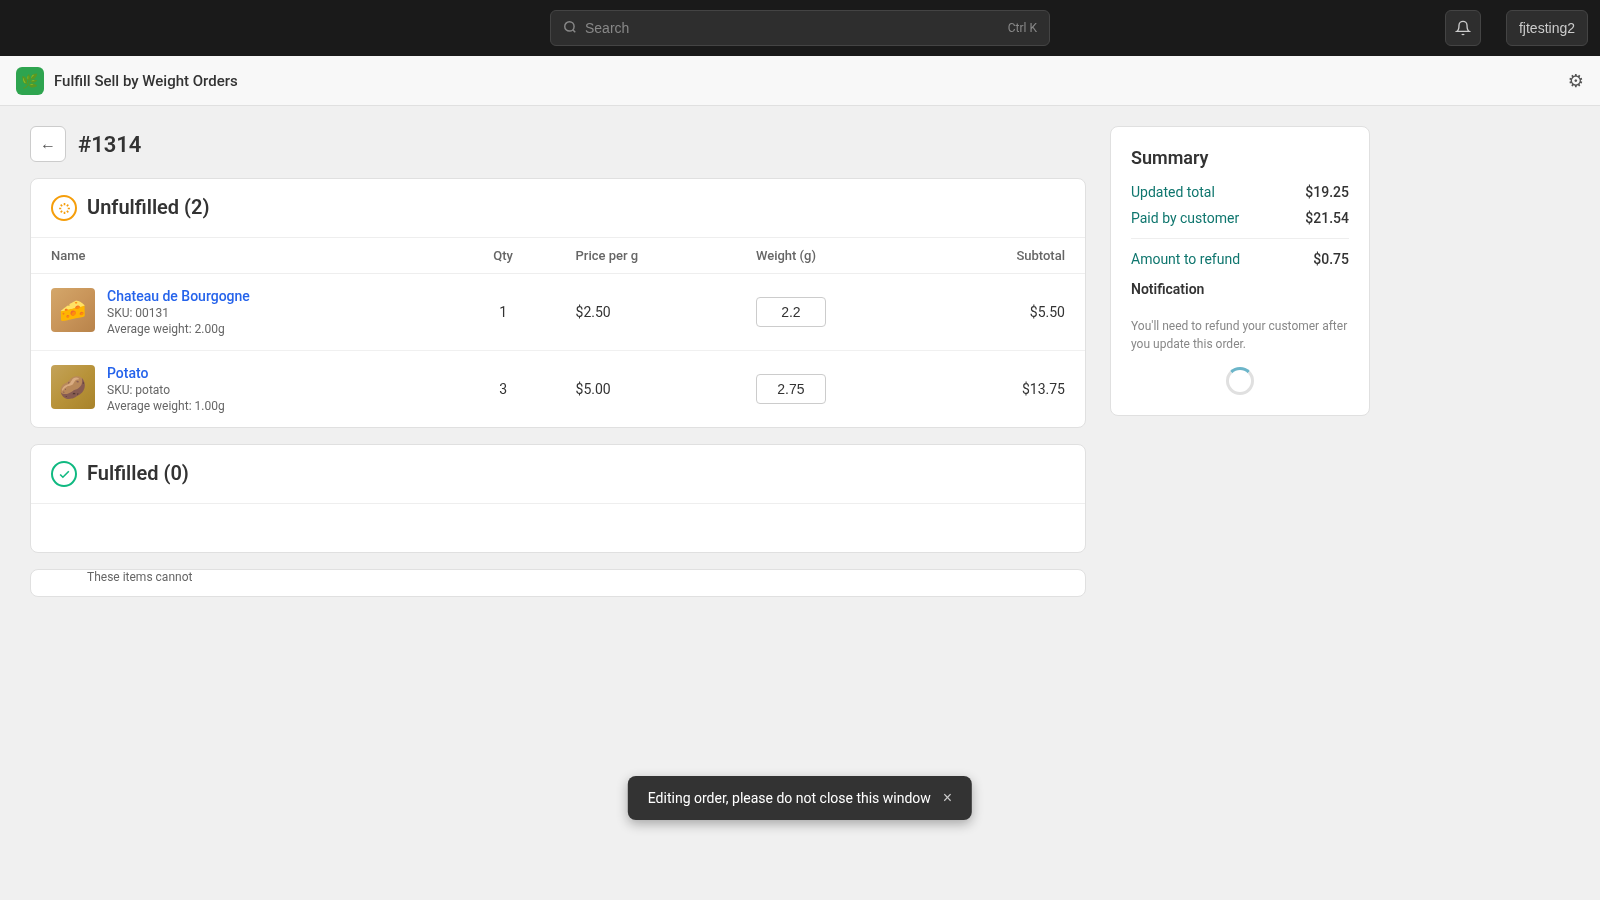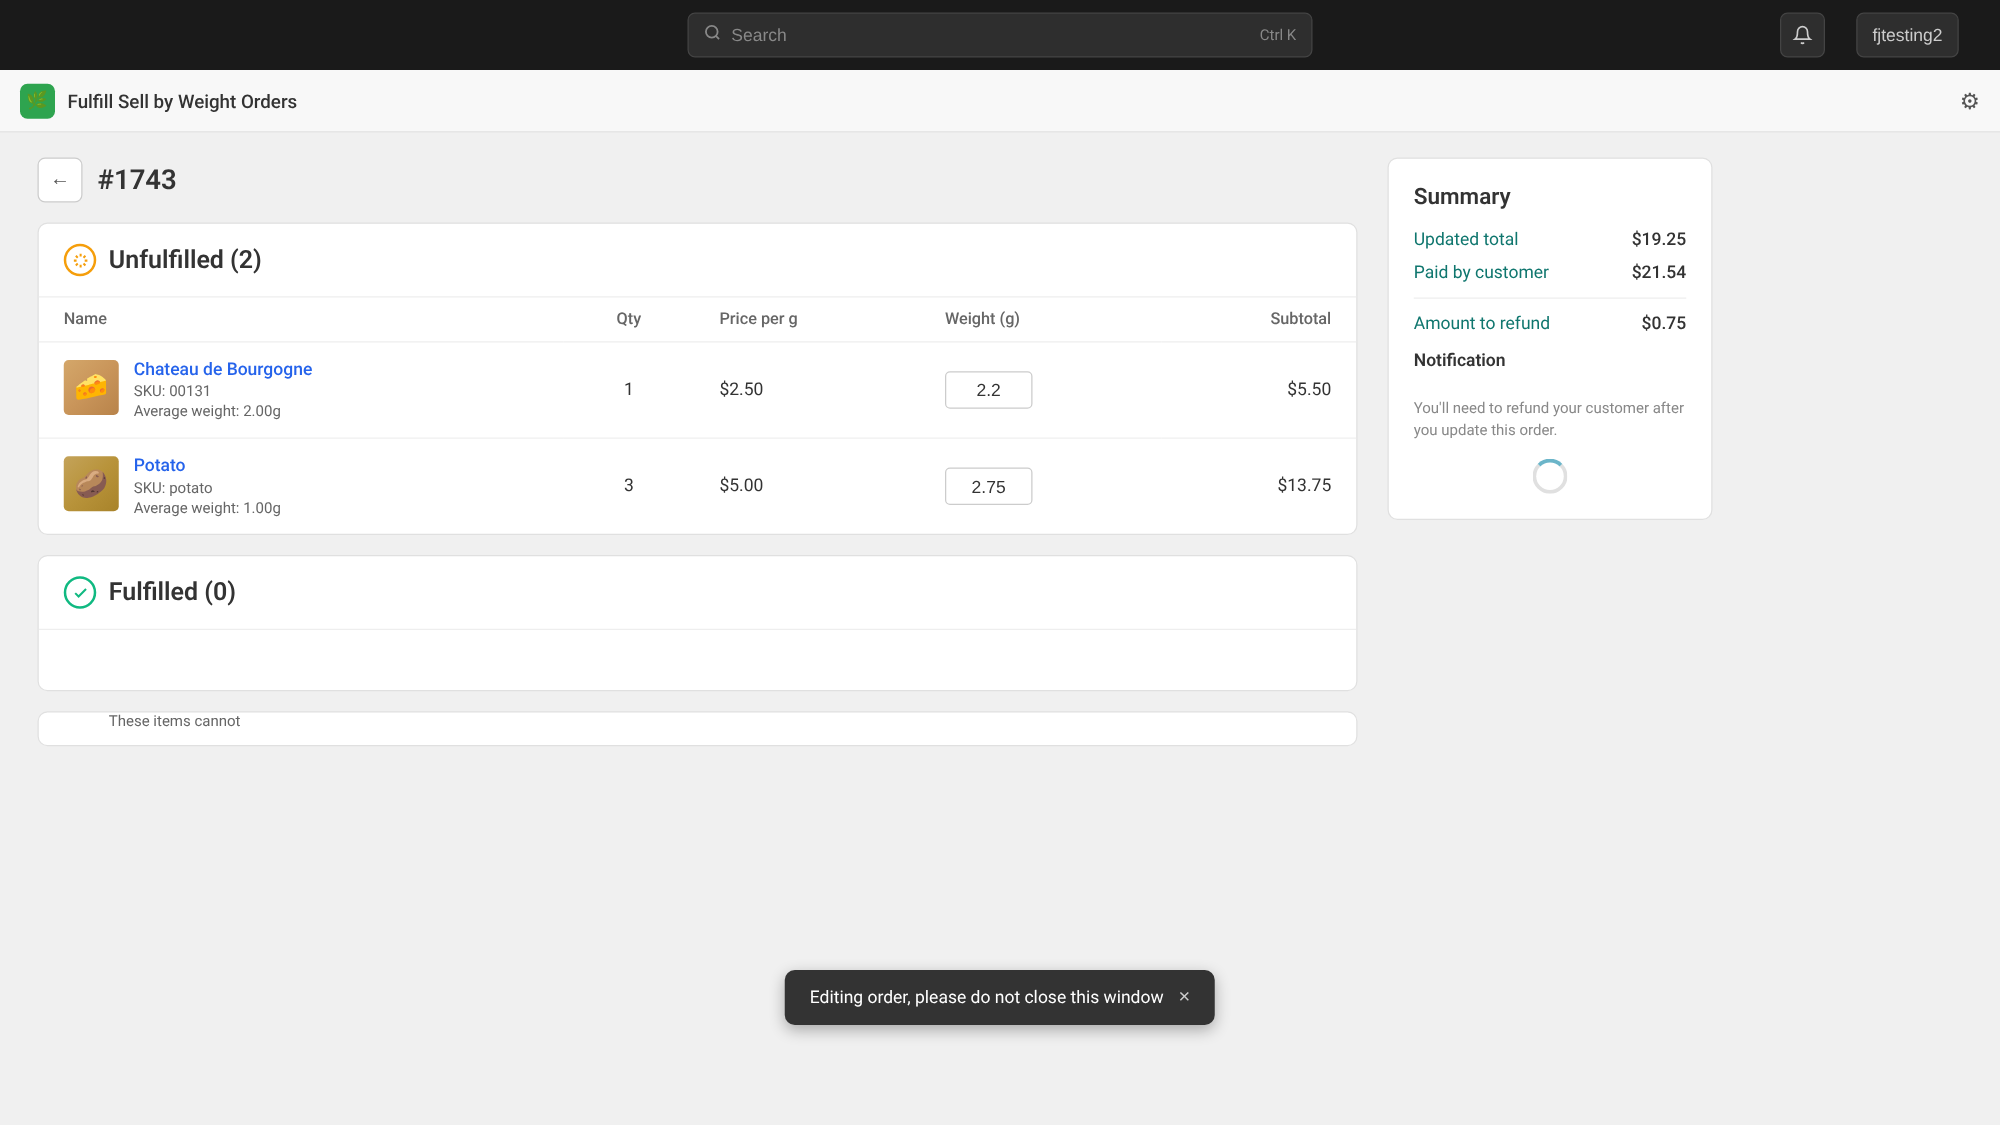--- a/index.html
+++ b/index.html
@@ -42,21 +42,21 @@
     }
     .search-bar input::placeholder { color: #888; }
     .search-hint {
       color: #888;
       font-size: 12px;
       white-space: nowrap;
     }
     .search-icon-svg { color: #888; }
     .topbar-right {
       position: absolute;
-      right: 33px;
+      right: 12px;
       display: flex;
       align-items: flex-start;
       gap: 25px;
     }
     .bell-btn {
       background: #2e2e2e;
       border: 1px solid #444;
       border-radius: 6px;
       width: 36px;
       height: 36px;
@@ -435,21 +435,21 @@
   <span class="topbar-settings-icon">⚙</span>
 </div>
 
 <div class="main-content">
   <div class="left-panel">
 
     <div class="order-header">
       <button class="back-btn">
         <span>←</span>
       </button>
-      <span class="order-number">#1743</span>
+      <span class="order-number">#1314</span>
     </div>
 
     <div class="section-card">
       <div class="section-header">
         <div class="unfulfilled-icon">
           <svg width="13" height="13" viewBox="0 0 24 24" fill="none" stroke="currentColor" stroke-width="3">
             <path d="M12 2v4M12 18v4M4.93 4.93l2.83 2.83M16.24 16.24l2.83 2.83M2 12h4M18 12h4M4.93 19.07l2.83-2.83M16.24 7.76l2.83-2.83"></path>
           </svg>
         </div>
         <span class="section-title">Unfulfilled (2)</span>

